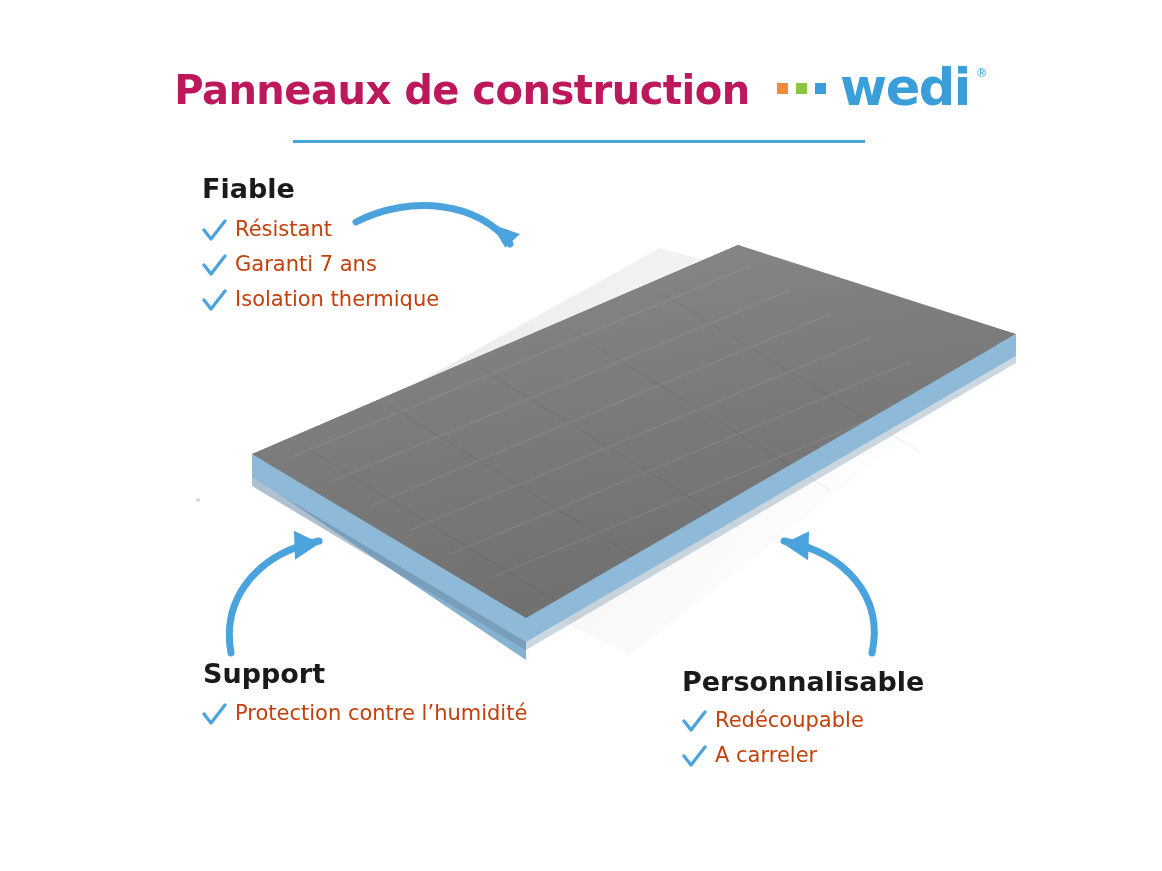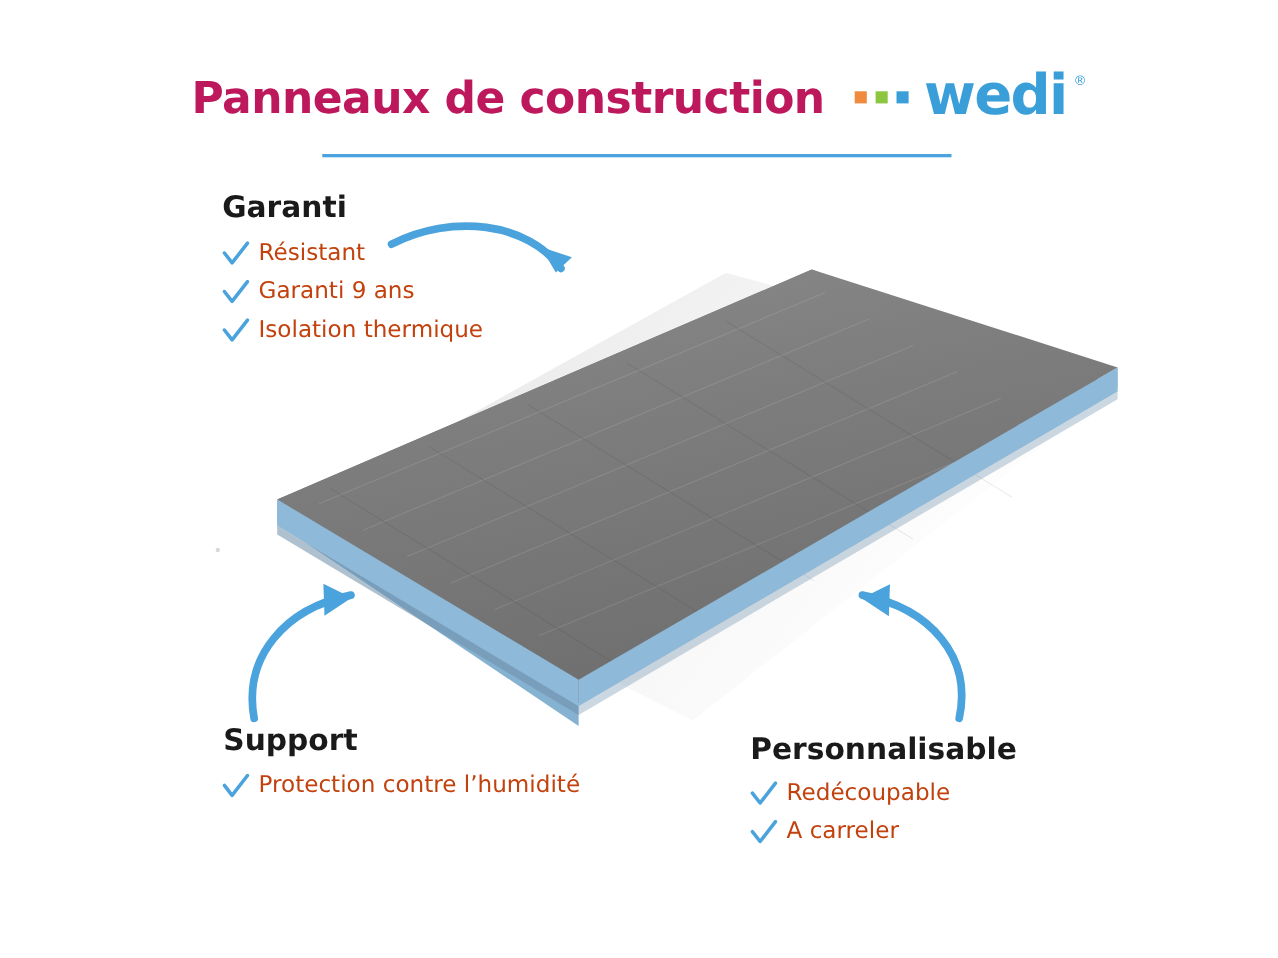--- a/index.html
+++ b/index.html
@@ -232,37 +232,37 @@
 <svg class="arrow-svg" id="arrow-left" width="140" height="140" viewBox="0 0 140 140">
   <path d="M16,128 C6,72 44,28 104,16" fill="none" stroke="#4aa3dc" stroke-width="7" stroke-linecap="round"></path>
   <path d="M104,16 L76,10 L84,38 Z" fill="#4aa3dc" transform="rotate(14 95 20)"></path>
 </svg>
 
 <svg class="arrow-svg" id="arrow-right" width="140" height="140" viewBox="0 0 140 140">
   <path d="M122,128 C134,72 96,28 34,16" fill="none" stroke="#4aa3dc" stroke-width="7" stroke-linecap="round"></path>
   <path d="M34,16 L62,10 L54,38 Z" fill="#4aa3dc" transform="rotate(-14 45 20)"></path>
 </svg>
 
-<div class="feature-heading" id="block-fiable-heading">Garanti</div>
+<div class="feature-heading" id="block-fiable-heading">Fiable</div>
 <ul class="feature-list" id="block-fiable-list">
   <li class="feature-item">
     <span class="check-icon">
       <svg width="26" height="26" viewBox="0 0 26 26">
           <path d="M3,11 L10,20 L24,2" fill="none" stroke="#4aa3dc" stroke-width="3.2" stroke-linecap="round" stroke-linejoin="round"></path>
         </svg>
     </span>
     <span class="feature-text">Résistant</span>
   </li>
   <li class="feature-item">
     <span class="check-icon">
       <svg width="26" height="26" viewBox="0 0 26 26">
           <path d="M3,11 L10,20 L24,2" fill="none" stroke="#4aa3dc" stroke-width="3.2" stroke-linecap="round" stroke-linejoin="round"></path>
         </svg>
     </span>
-    <span class="feature-text"> Garanti 9 ans</span>
+    <span class="feature-text"> Garanti 7 ans</span>
   </li>
   <li class="feature-item">
     <span class="check-icon">
       <svg width="26" height="26" viewBox="0 0 26 26">
           <path d="M3,11 L10,20 L24,2" fill="none" stroke="#4aa3dc" stroke-width="3.2" stroke-linecap="round" stroke-linejoin="round"></path>
         </svg>
     </span>
     <span class="feature-text">Isolation thermique</span>
   </li>
 </ul>

